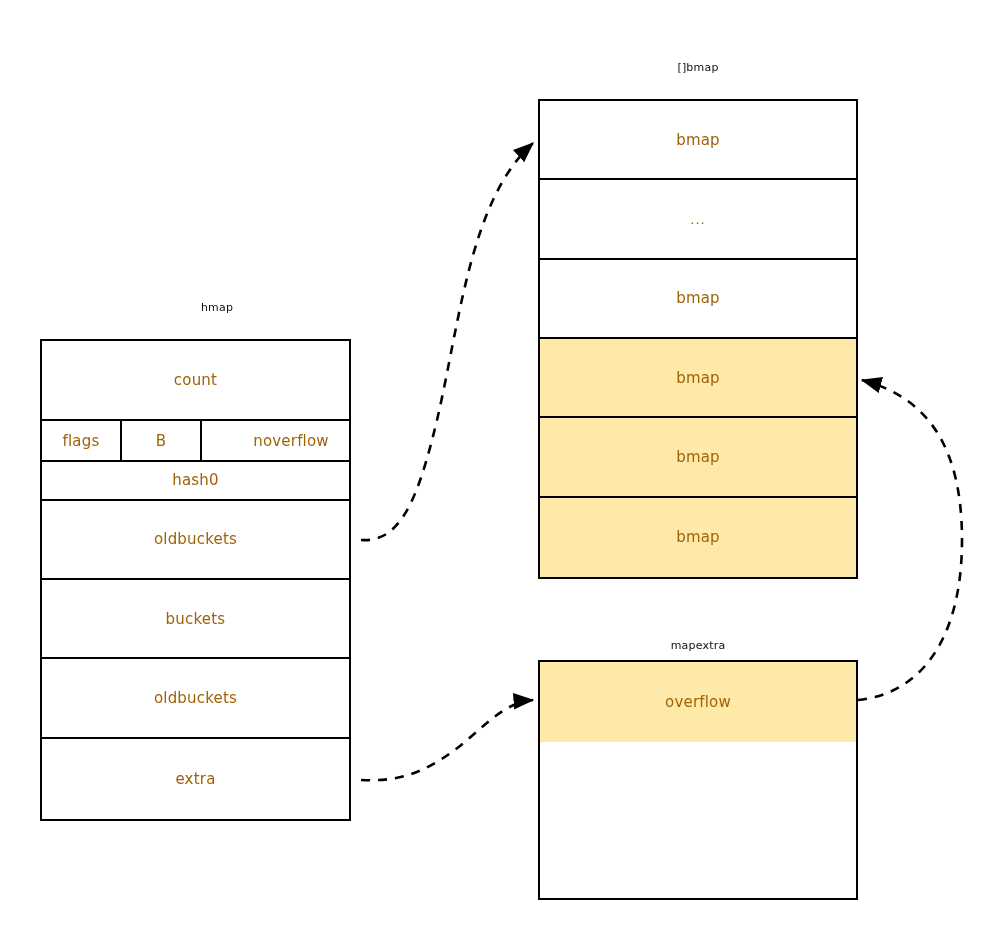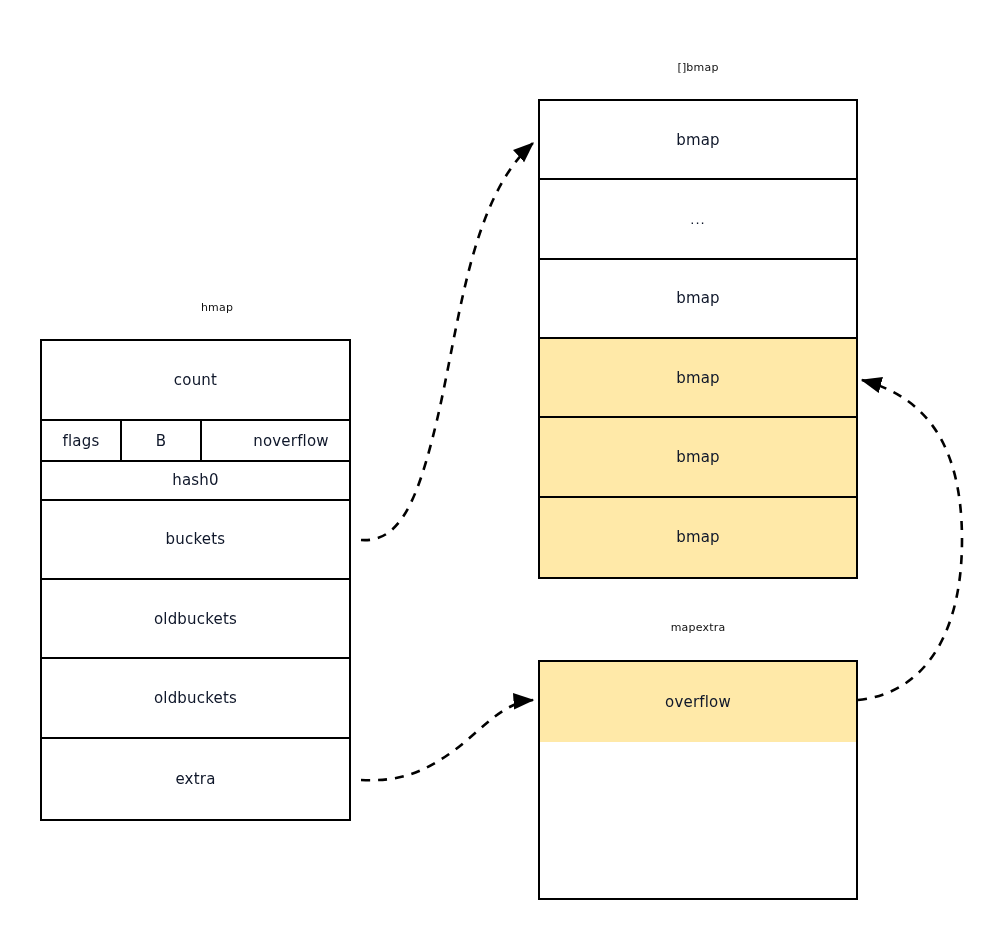--- a/index.html
+++ b/index.html
@@ -54,21 +54,21 @@
   .row:last-child {
     border-bottom: none;
   }
 
   .cell {
     box-sizing: border-box;
     display: flex;
     align-items: center;
     justify-content: center;
     font-size: 15px;
-    color: #0f172a;
+    color: #a16207;
     white-space: nowrap;
     flex: 1 1 auto;
     border-right: 2px solid #000000;
     letter-spacing: 0.2px;
   }
   .cell:last-child {
     border-right: none;
   }
 
   .row.highlight, .cell.highlight {
@@ -97,21 +97,21 @@
   
   #bmap-struct { left: 538px; top: 99px; width: 320px; height: 480px; }
   #bmap-struct .row { height: 80px; }
 
   
   #mapextra-struct { left: 538px; top: 660px; width: 320px; height: 240px; gap: 48px; }
   #mapextra-struct .row { height: 80px; }
 
   #title-hmap     { left: 217px; top: 301px; }
   #title-bmap     { left: 698px; top: 61px; }
-  #title-mapextra { left: 698px; top: 621px; }
+  #title-mapextra { left: 698px; top: 639px; }
 
   .arrow-layer {
     position: absolute;
     left: 0; top: 0;
     width: 996px; height: 940px;
     pointer-events: none;
   }
 </style>
 </head>
 <body>
@@ -127,25 +127,25 @@
       <div class="cell">count</div>
     </div>
     <div class="row" id="hmap-row-flags">
       <div class="cell" id="hmap-cell-flags">flags</div>
       <div class="cell" id="hmap-cell-b">B</div>
       <div class="cell" id="hmap-cell-noverflow">noverflow</div>
     </div>
     <div class="row" id="hmap-row-hash0">
       <div class="cell">hash0</div>
     </div>
+    <div class="row" id="hmap-row-oldbuckets">
+      <div class="cell">oldbuckets</div>
+    </div>
     <div class="row" id="hmap-row-buckets">
       <div class="cell">buckets</div>
-    </div>
-    <div class="row" id="hmap-row-oldbuckets">
-      <div class="cell">oldbuckets</div>
     </div>
     <div class="row" id="hmap-row-nevacuate">
       <div class="cell">oldbuckets</div>
     </div>
     <div class="row" id="hmap-row-extra">
       <div class="cell">extra</div>
     </div>
   </div>
 
   <div class="struct" id="bmap-struct">

